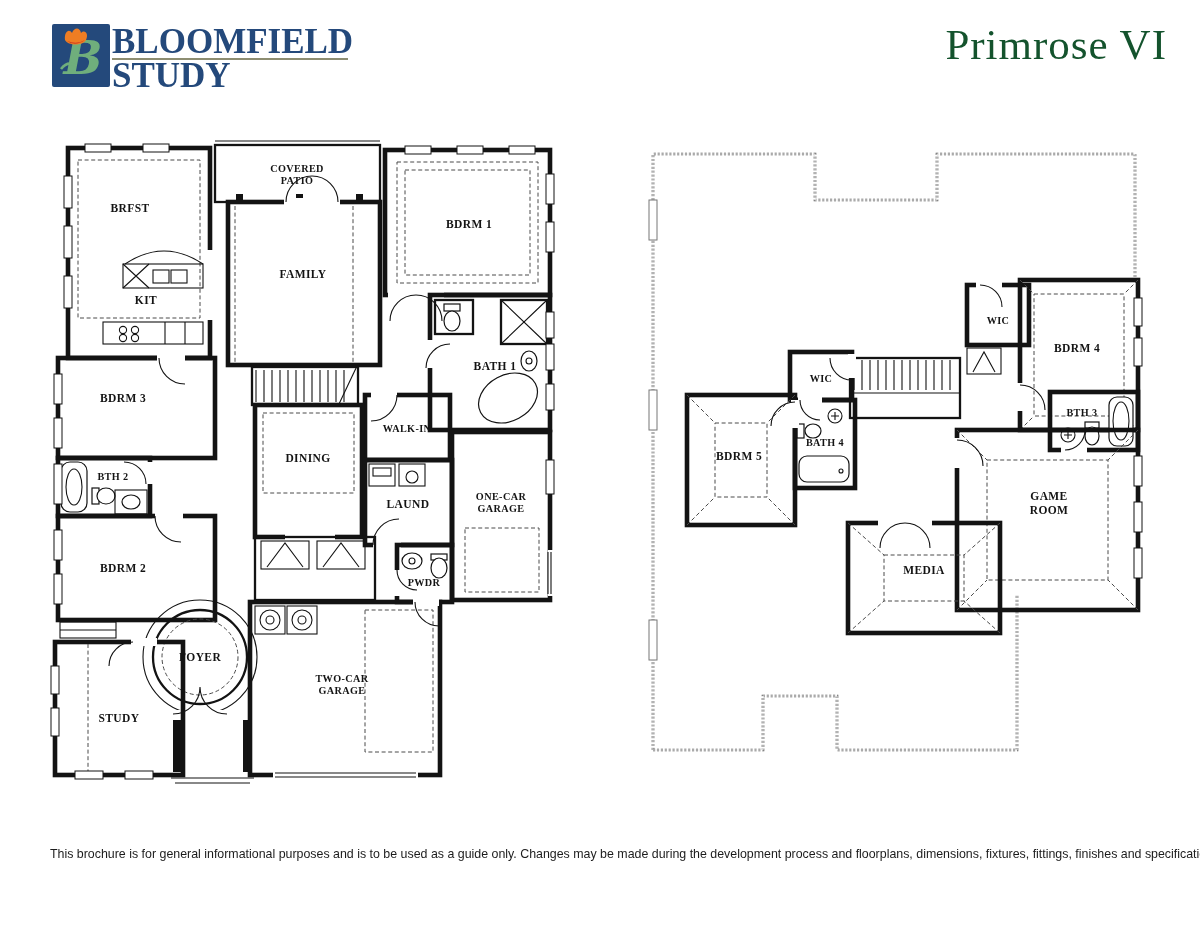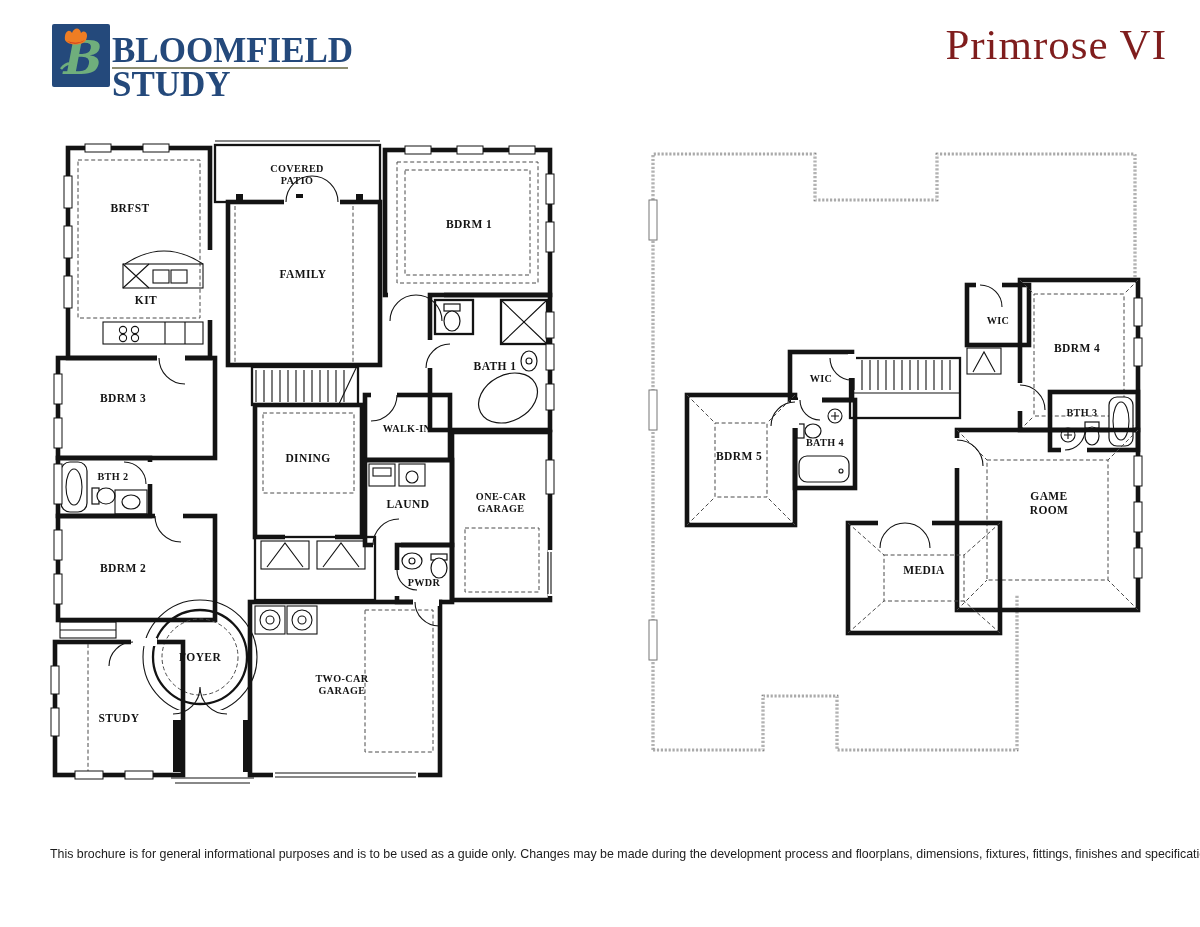--- a/index.html
+++ b/index.html
@@ -1,25 +1,25 @@
 <!DOCTYPE html>
 <html><head>
 <meta charset="utf-8">
 <style>
   html,body{margin:0;padding:0;background:#fff;}
   .page{position:relative;width:1200px;height:927px;background:#ffffff;overflow:hidden;
         font-family:"Liberation Sans",sans-serif;}
   
   .logo-mark{position:absolute;left:52px;top:24px;width:58px;height:63px;}
-  .brand{position:absolute;left:112px;top:26px;margin-top:9px;}
+  .brand{position:absolute;left:112px;top:26px;}
   .brand-l1,.brand-l2{font-family:"Liberation Serif",serif;font-weight:700;color:#24497B;
         font-size:35px;line-height:31px;letter-spacing:0px;white-space:nowrap;}
   .brand-rule{width:236px;height:2px;background:#8D8D71;margin:1px 0 0 0;}
   .plan-title{position:absolute;right:33px;top:20px;font-family:"Liberation Serif",serif;
-        font-size:43px;color:#7f1d1d;letter-spacing:1px;white-space:nowrap;}
+        font-size:43px;color:#14532d;letter-spacing:1px;white-space:nowrap;}
   
   .floor-svg{position:absolute;}
   .f1{left:45px;top:130px;}
   .f2{left:645px;top:140px;}
   .wall{fill:none;stroke:#131313;stroke-width:4.6;stroke-linejoin:miter;}
   .wthin{fill:none;stroke:#131313;stroke-width:2.3;}
   .ln{fill:none;stroke:#131313;stroke-width:1.1;}
   .fx{fill:#ffffff;stroke:#131313;stroke-width:1.2;}
   .dash{fill:none;stroke:#4a4a4a;stroke-width:1;stroke-dasharray:4 2.6;}
   .fp{fill:none;stroke:#555555;stroke-width:2.6;stroke-dasharray:2.2 1.7;}

